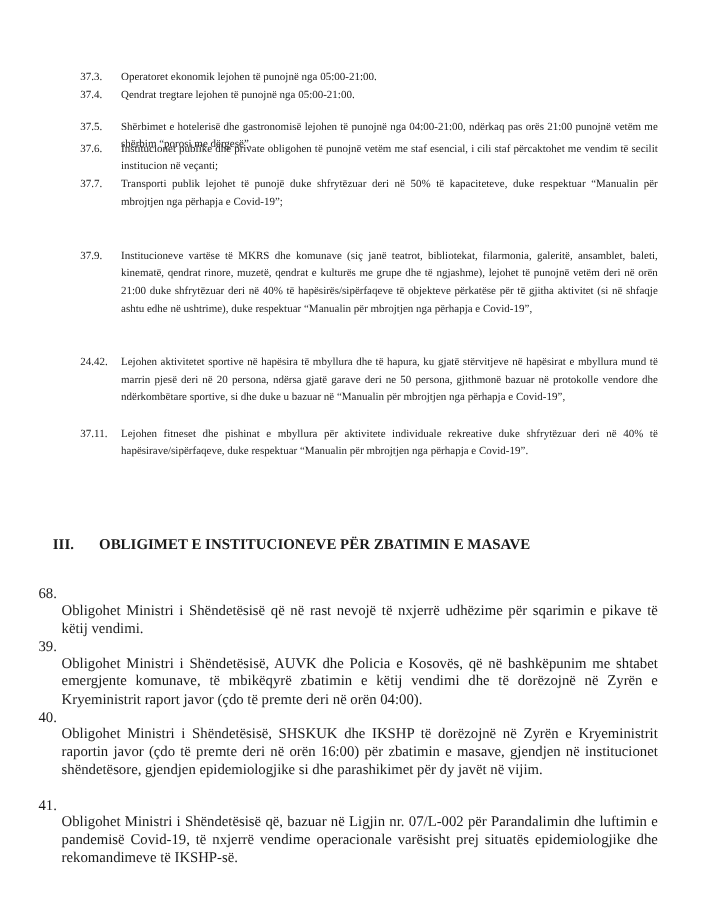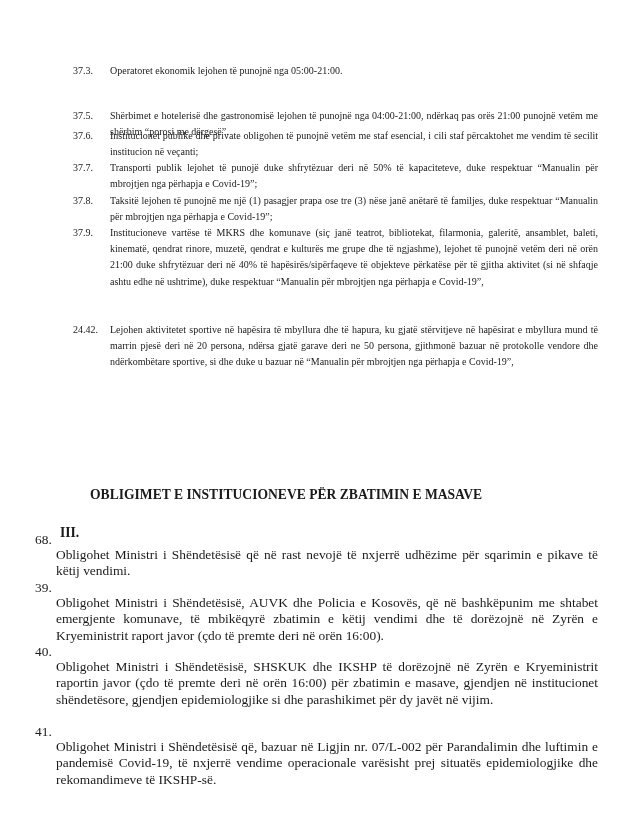--- a/index.html
+++ b/index.html
@@ -12,75 +12,79 @@
     .sub {
       position: absolute; left: 73px; width: 525px;
       font-size: 10px; line-height: 16.2px;
     }
     .sub .num { position: absolute; left: 0; top: 0; }
     .sub .txt { display: block; margin-left: 37px; text-align: justify; text-align-last: left; }
     .heading {
       position: absolute; left: 48px; top: 487px; width: 560px;
       font-size: 13.6px; font-weight: bold; line-height: 16px;
     }
-    .heading .roman { position: absolute; left: 12px; margin-top: 38px; }
+    .heading .roman { position: absolute; left: 0; }
     .heading .htext { position: absolute; left: 42px; white-space: nowrap; }
     .item {
       position: absolute; left: 35px; width: 563px;
       font-size: 13.4px; line-height: 16.4px;
     }
     .item .num { position: absolute; left: 0; top: 0; }
     .item .txt { display: block; margin-left: 21px; text-align: justify; text-align-last: left; margin-top: 15px; }
   </style>
 </head>
 <body>
 
 <div class="page">
 
   <div class="sub" style="top:63px">
     <span class="num">37.3.</span>
     <span class="txt">Operatoret ekonomik lejohen të punojnë nga 05:00-21:00.</span>
   </div>
+  <div class="sub" style="top:79px">
+    <span class="num">37.4.</span>
+    <span class="txt">Qendrat tregtare lejohen të punojnë nga 05:00-21:00.</span>
+  </div>
   <div class="sub" style="top:108px">
     <span class="num">37.5.</span>
     <span class="txt">Shërbimet e hotelerisë dhe gastronomisë lejohen të punojnë nga 04:00-21:00, ndërkaq pas orës 21:00 punojnë vetëm me shërbim “porosi me dërgesë”.</span>
   </div>
   <div class="sub" style="top:128px">
     <span class="num">37.6.</span>
     <span class="txt">Institucionet publike dhe private obligohen të punojnë vetëm me staf esencial, i cili staf përcaktohet me vendim të secilit institucion në veçanti;</span>
   </div>
   <div class="sub" style="top:160px">
     <span class="num">37.7.</span>
     <span class="txt">Transporti publik lejohet të punojë duke shfrytëzuar deri në 50% të kapaciteteve, duke respektuar “Manualin për mbrojtjen nga përhapja e Covid-19”;</span>
   </div>
-  <div class="sub" style="top:193px">
-    <span class="num">37.8.</span>
-    <span class="txt">Taksitë lejohen të punojnë me një (1) pasagjer prapa ose tre (3) nëse janë anëtarë të familjes, duke respektuar “Manualin për mbrojtjen nga përhapja e Covid-19”;</span>
-  </div>
   <div class="sub" style="top:225px">
     <span class="num">37.9.</span>
     <span class="txt">Institucioneve vartëse të MKRS dhe komunave (siç janë teatrot, bibliotekat, filarmonia, galeritë, ansamblet, baleti, kinematë, qendrat rinore, muzetë, qendrat e kulturës me grupe dhe të ngjashme), lejohet të punojnë vetëm deri në orën 21:00 duke shfrytëzuar deri në 40% të hapësirës/sipërfaqeve të objekteve përkatëse për të gjitha aktivitet (si në shfaqje ashtu edhe në ushtrime), duke respektuar “Manualin për mbrojtjen nga përhapja e Covid-19”,</span>
   </div>
   <div class="sub" style="top:322px">
     <span class="num">24.42.</span>
     <span class="txt">Lejohen aktivitetet sportive në hapësira të mbyllura dhe të hapura, ku gjatë stërvitjeve në hapësirat e mbyllura mund të marrin pjesë deri në 20 persona, ndërsa gjatë garave deri ne 50 persona, gjithmonë bazuar në protokolle vendore dhe ndërkombëtare sportive, si dhe duke u bazuar në “Manualin për mbrojtjen nga përhapja e Covid-19”,</span>
+  </div>
+  <div class="sub" style="top:387px">
+    <span class="num">37.11.</span>
+    <span class="txt">Lejohen fitneset dhe pishinat e mbyllura për aktivitete individuale rekreative duke shfrytëzuar deri në 40% të hapësirave/sipërfaqeve, duke respektuar “Manualin për mbrojtjen nga përhapja e Covid-19”.</span>
   </div>
 
   <div class="heading">
     <span class="roman">III.</span>
     <span class="htext">OBLIGIMET E INSTITUCIONEVE PËR ZBATIMIN E MASAVE</span>
   </div>
 
   <div class="item" style="top:532px">
     <span class="num">68.</span>
     <span class="txt">Obligohet Ministri i Shëndetësisë që në rast nevojë të nxjerrë udhëzime për sqarimin e pikave të këtij vendimi.</span>
   </div>
   <div class="item" style="top:580px">
     <span class="num">39.</span>
-    <span class="txt">Obligohet Ministri i Shëndetësisë, AUVK dhe Policia e Kosovës, që në bashkëpunim me shtabet emergjente komunave, të mbikëqyrë zbatimin e këtij vendimi dhe të dorëzojnë në Zyrën e Kryeministrit raport javor (çdo të premte deri në orën 16:00).</span>
+    <span class="txt">Obligohet Ministri i Shëndetësisë, AUVK dhe Policia e Kosovës, që në bashkëpunim me shtabet emergjente komunave, të mbikëqyrë zbatimin e këtij vendimi dhe të dorëzojnë në Zyrën e Kryeministrit raport javor (çdo të premte deri në orën 04:00).</span>
   </div>
   <div class="item" style="top:644px">
     <span class="num">40.</span>
     <span class="txt">Obligohet Ministri i Shëndetësisë, SHSKUK dhe IKSHP të dorëzojnë në Zyrën e Kryeministrit raportin javor (çdo të premte deri në orën 16:00) për zbatimin e masave, gjendjen në institucionet shëndetësore, gjendjen epidemiologjike si dhe parashikimet për dy javët në vijim.</span>
   </div>
   <div class="item" style="top:724px">
     <span class="num">41.</span>
     <span class="txt">Obligohet Ministri i Shëndetësisë që, bazuar në Ligjin nr. 07/L-002 për Parandalimin dhe luftimin e pandemisë Covid-19, të nxjerrë vendime operacionale varësisht prej situatës epidemiologjike dhe rekomandimeve të IKSHP-së.</span>
   </div>
 

